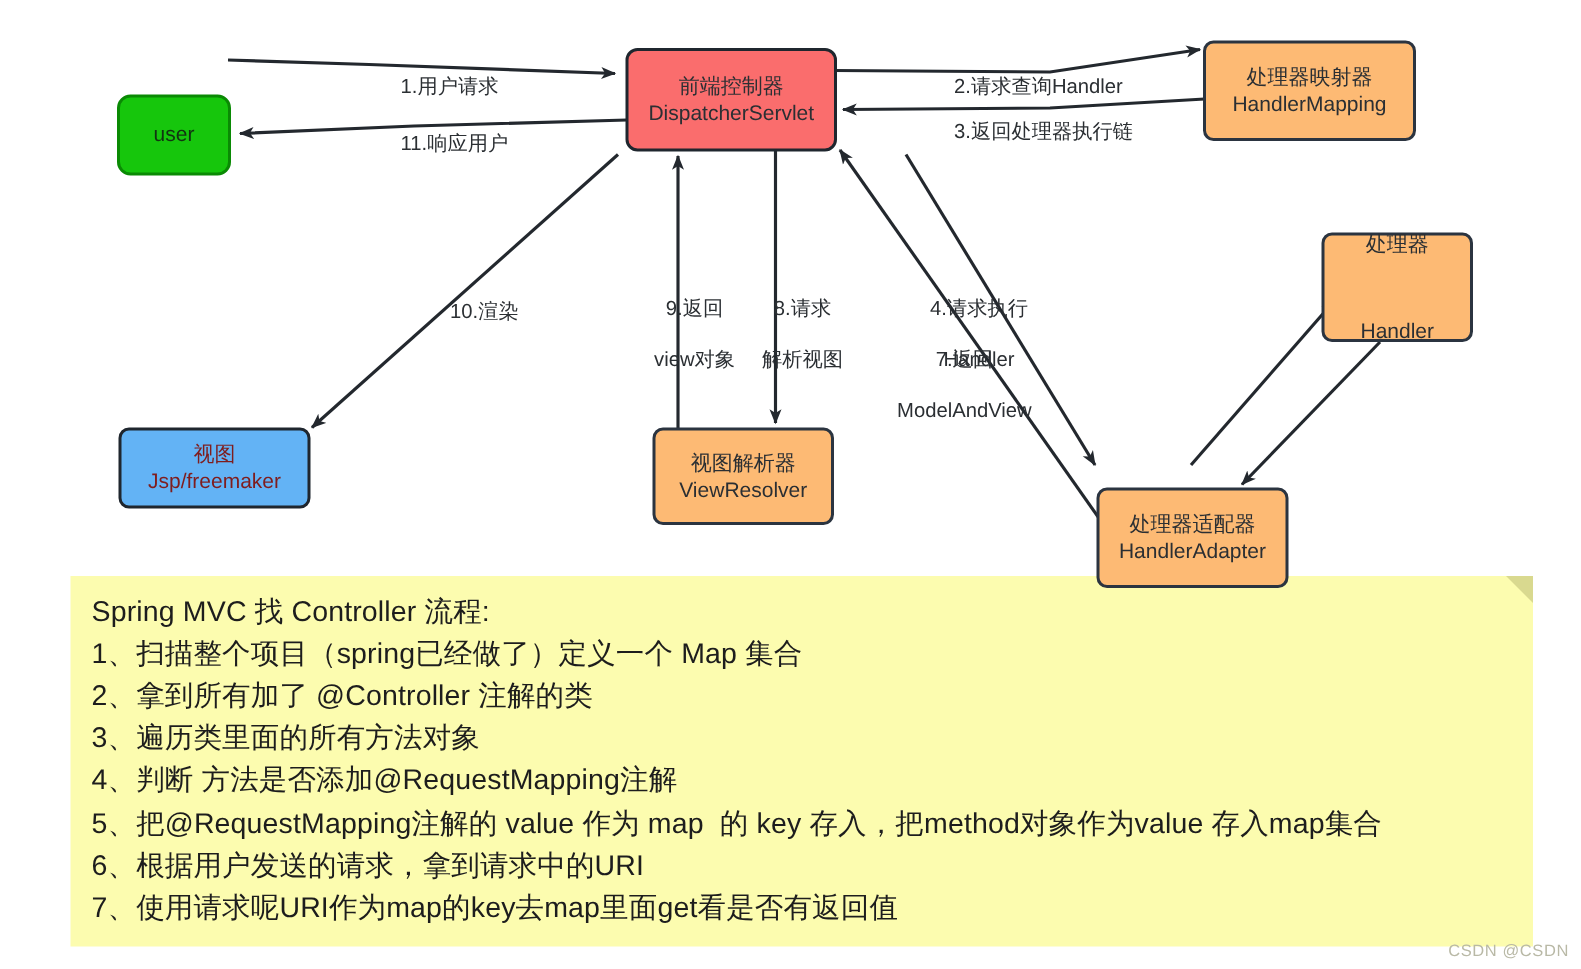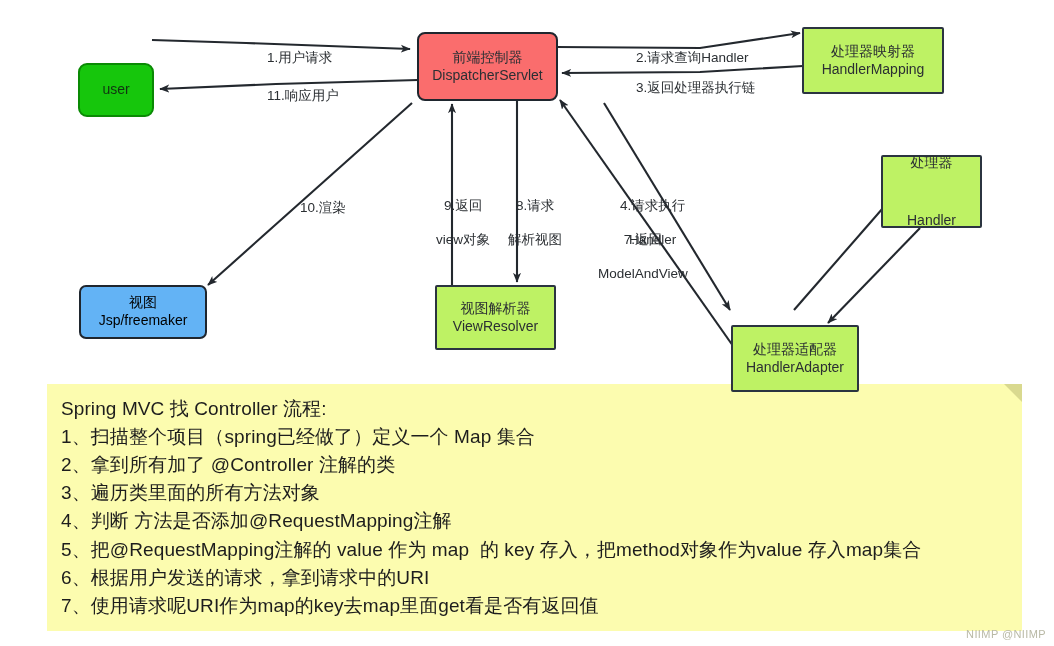--- a/index.html
+++ b/index.html
@@ -20,41 +20,41 @@
     display:flex;flex-direction:column;
     align-items:center;justify-content:center;
     text-align:center;
     line-height:1.28;
     font-size:14px;
     z-index:3;
   }
   .node .ln{display:block;white-space:nowrap;}
 
   .node.plain{
-    background:#bef264;
+    background:#fdba74;
     border:2px solid #2b3440;
-    border-radius:2px;
+    border-radius:7px;
   }
   .node.green{
     background:#16c60c;
     border:2px solid #0a8a04;
     border-radius:9px;
     color:#123312;
   }
   .node.red{
     background:#fa6d6d;
     border:2px solid #1f262e;
     border-radius:8px;
     color:#2b2f33;
   }
   .node.blue{
     background:#63b3f5;
     border:2px solid #1f262e;
     border-radius:7px;
-    color:#000000;
+    color:#7f1d1d;
   }
 
   .edgelabel{
     position:absolute;
     font-size:13.5px;
     line-height:1.25;
     color:#2b2f33;
     white-space:pre;
     text-align:center;
     background:transparent;
@@ -212,15 +212,15 @@
       <span class="nline">1、扫描整个项目（spring已经做了）定义一个 Map 集合</span>
       <span class="nline">2、拿到所有加了 @Controller 注解的类</span>
       <span class="nline">3、遍历类里面的所有方法对象</span>
       <span class="nline">4、判断 方法是否添加@RequestMapping注解</span>
       <span class="nline">5、把@RequestMapping注解的 value 作为 map  的 key 存入，把method对象作为value 存入map集合</span>
       <span class="nline">6、根据用户发送的请求，拿到请求中的URI</span>
       <span class="nline">7、使用请求呢URI作为map的key去map里面get看是否有返回值</span>
     </div>
   </div>
 
-  <div id="watermark">NIIMP @NIIMP</div>
+  <div id="watermark">CSDN @CSDN</div>
 
 </div>
 
 </body></html>

